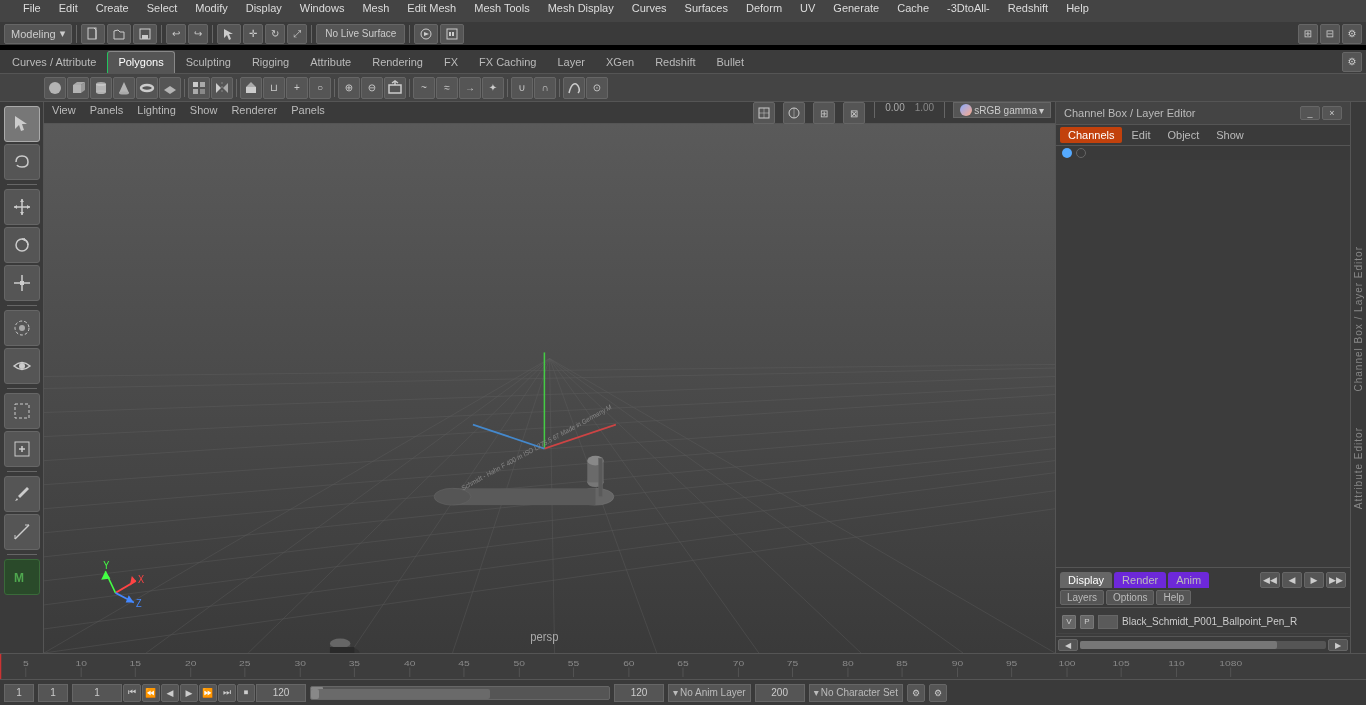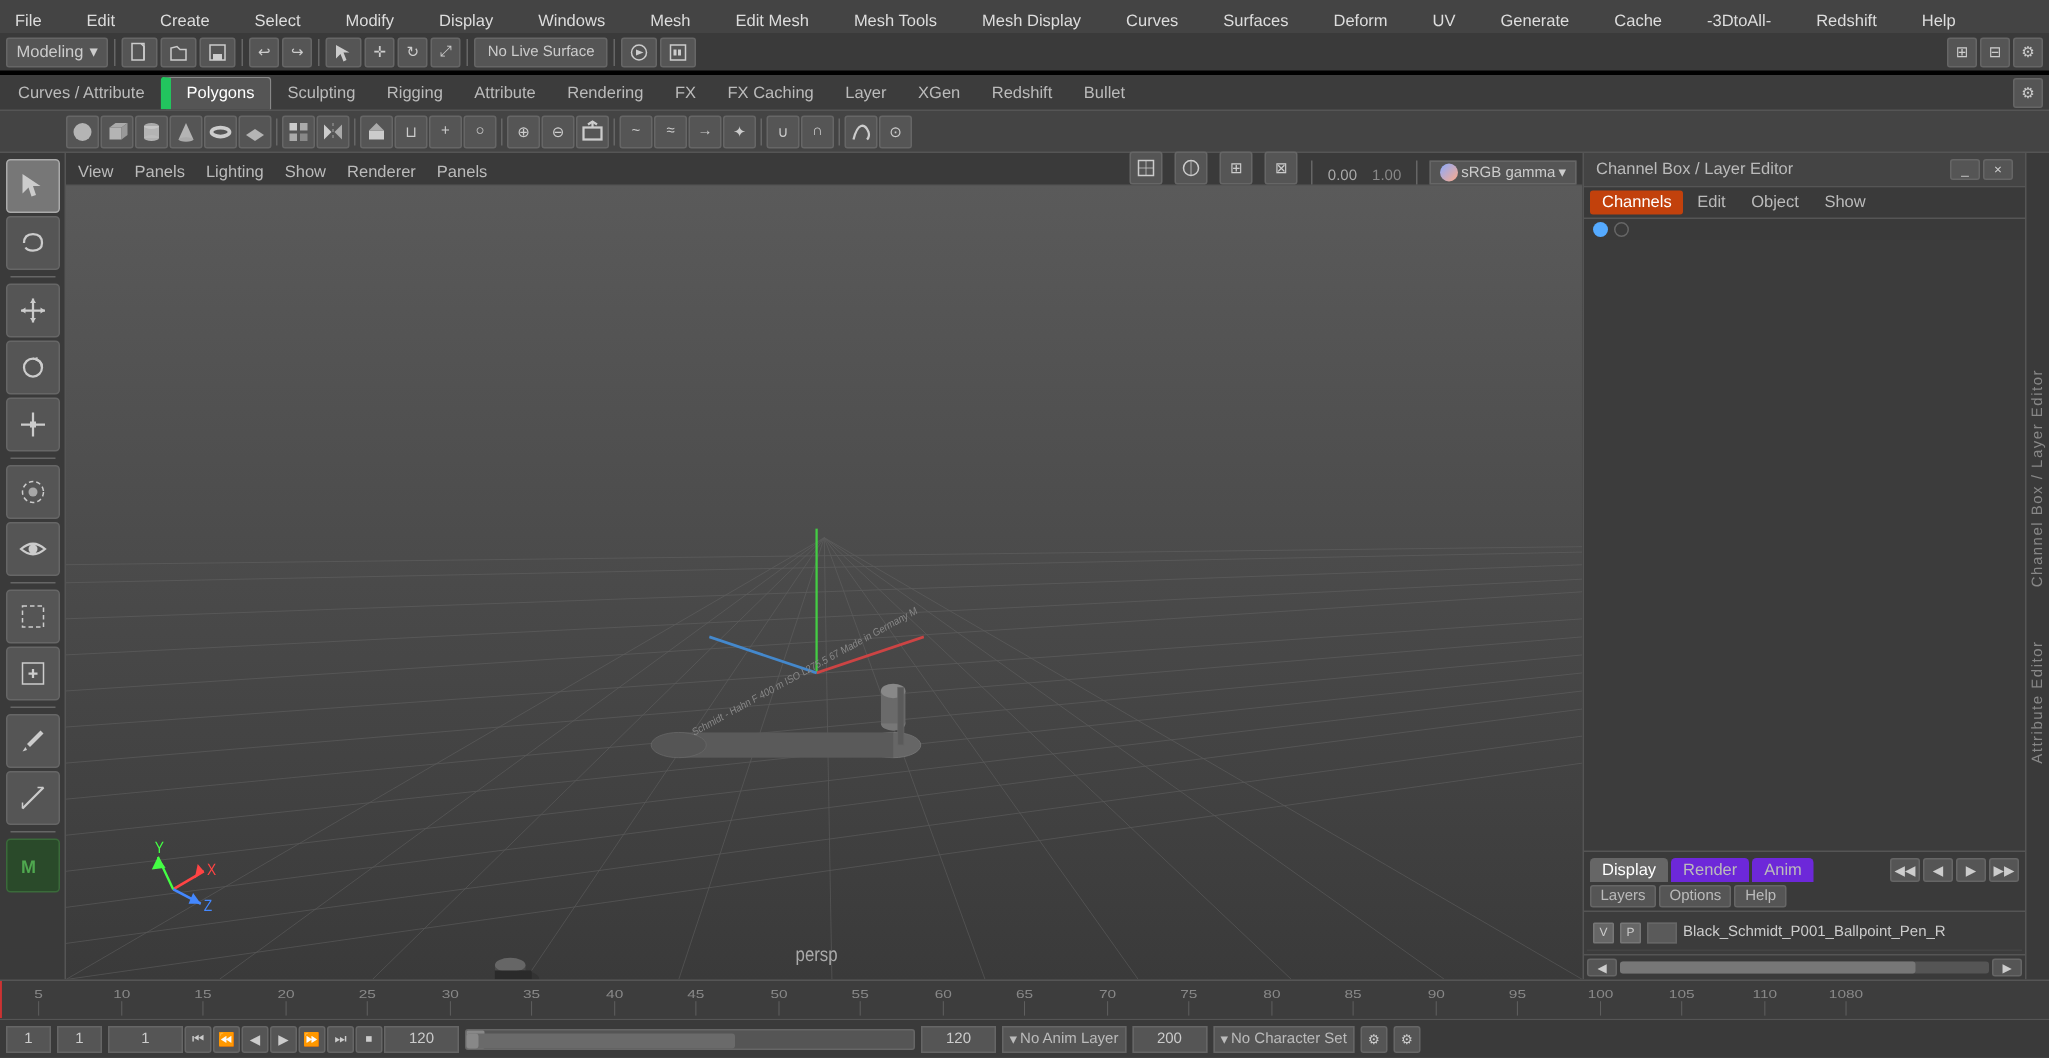--- a/index.html
+++ b/index.html
@@ -10,43 +10,43 @@
       font-family: 'Arial', sans-serif;
       font-size: 11px;
       color: #ccc;
       overflow: hidden;
       user-select: none;
     }
 
     
     #menu-bar {
       display: flex;
-      align-items: flex-end;
+      align-items: flex-start;
       background: #444;
       height: 22px;
-      padding: 0 4px;
-      gap: 18px;
+      padding: 0 17px;
+      gap: 6px;
     }
     .menu-item {
       padding: 2px 6px;
       cursor: pointer;
       color: #ddd;
       font-size: 11px;
       white-space: nowrap;
     }
 
     
     #toolbar1 {
       display: flex;
       align-items: center;
       background: #3a3a3a;
       height: 28px;
       padding: 0 4px;
       gap: 2px;
-      border-bottom: 3px solid #000000;
+      border-bottom: 5px solid #000000;
     }
     .toolbar-btn {
       background: #555;
       border: 1px solid #666;
       color: #ccc;
       font-size: 10px;
       padding: 1px 4px;
       cursor: pointer;
       border-radius: 2px;
       display: flex;
@@ -105,21 +105,21 @@
       border-radius: 3px 3px 0 0;
       height: 22px;
       display: flex;
       align-items: center;
       white-space: nowrap;
     }
     .tab.active {
       background: #555;
       color: #fff;
       border-top: 1px solid #888;
-      border-left: 7px solid #22c55e;
+      border-left: 1px solid #22c55e;
       border-right: 1px solid #888;
     }
 
     
     #icon-toolbar {
       display: flex;
       align-items: center;
       background: #444;
       height: 28px;
       padding: 0 4px;
@@ -393,21 +393,21 @@
     #viewport-content {
       flex: 1;
       position: relative;
       background: #4a4a4a;
       overflow: hidden;
     }
 
     
     #viewport-submenu {
       display: flex;
-      align-items: flex-end;
+      align-items: flex-start;
       background: #3a3a3a;
       height: 22px;
       padding: 0 4px;
       gap: 6px;
       border-bottom: 1px solid #555;
     }
     .submenu-item {
       color: #bbb;
       font-size: 11px;
       cursor: pointer;

